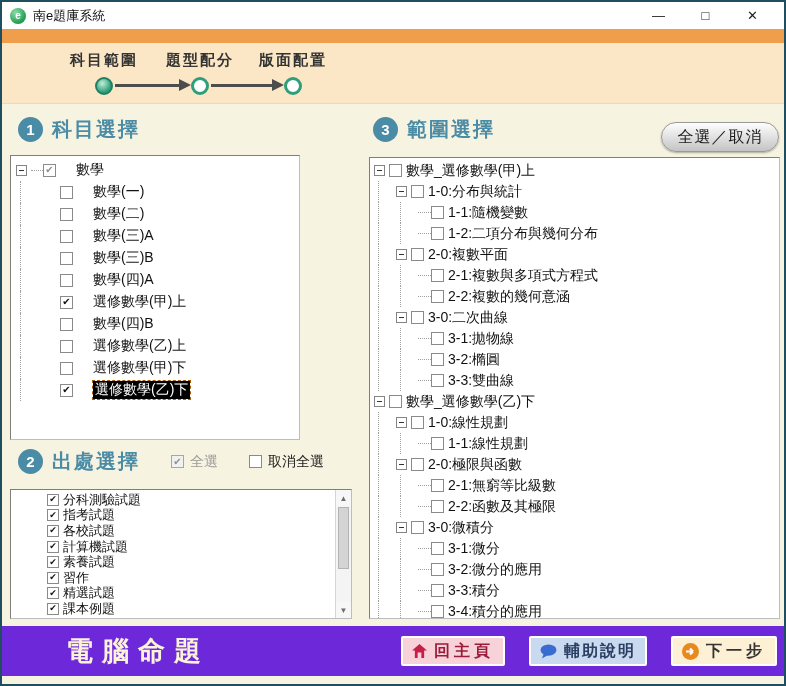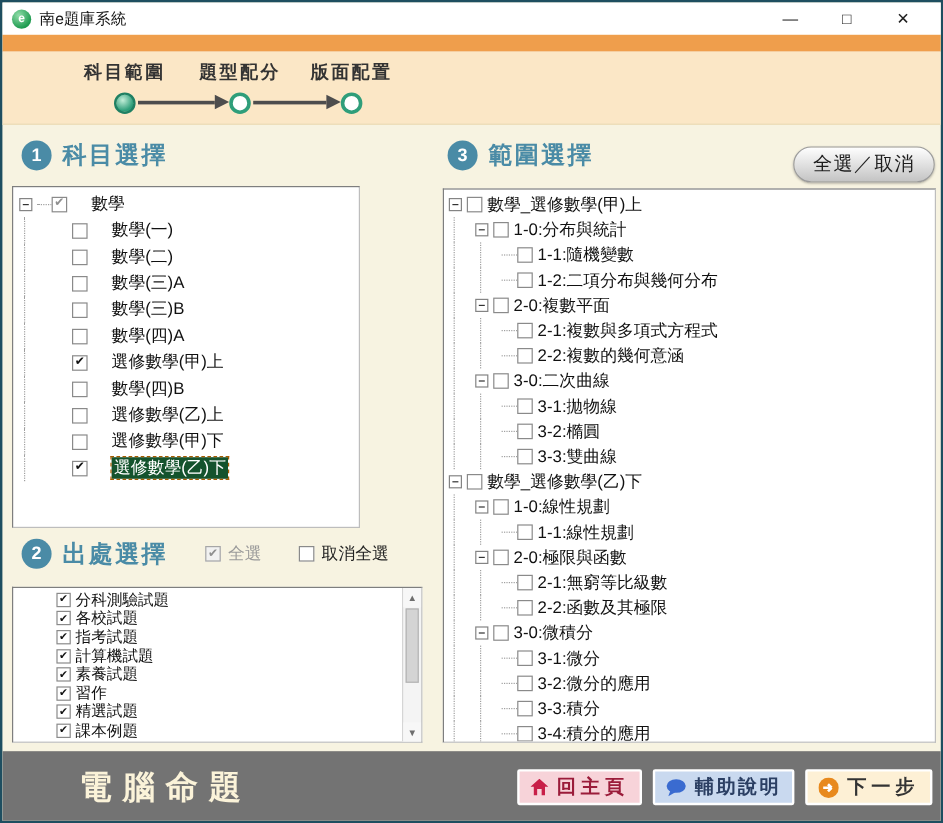--- a/index.html
+++ b/index.html
@@ -67,21 +67,21 @@
   .exp::before { content:""; position:absolute; left:2px; right:2px; top:4px; height:1px; background:#333; }
   .cb { width:13px; height:13px; border:1px solid #8a8a8a; background:#fff; flex:none;
         display:flex; align-items:center; justify-content:center; }
   .cb.checked::before { content:"✔"; color:#111; font-size:10px; line-height:1; }
   .cb.partial::before { content:"✔"; color:#8f8f8f; font-size:10px; line-height:1; }
   .cb.disabled { background:#f1f1f1; border-color:#a6a6a6; }
   .lbl { margin-left:4px; }
   #subject-tree .lbl { margin-left:20px; }
   #subject-tree .stub.root { width:12px; }
   #subject-tree .guide { width:40px; }
-  .trow.sel .lbl { background:#14532d; color:#fff; outline:1px dashed #a65c00; padding:0 2px; margin-left:18px; }
+  .trow.sel .lbl { background:#000000; color:#fff; outline:1px dashed #a65c00; padding:0 2px; margin-left:18px; }
 
   
   .srow { display:flex; align-items:center; height:15.6px; font-size:13px; color:#111;
           padding-left:4px; white-space:nowrap;margin-left:32px; }
   .srow .cb { width:12px; height:12px; }
   .srow .cb.checked::before { font-size:9px; }
 
   
   .sb { position:absolute; right:0; top:0; width:16px; height:100%;
         background:#f4f4f4; border-left:1px solid #d5d5d5; }
@@ -93,24 +93,24 @@
               background:#d4d4d4; border:1px solid #b3b3b3; }
 
   
   .toggle-btn { position:absolute; left:659px; top:120px; width:118px; height:30px;
                 border-radius:15px; background:linear-gradient(#fefefe,#c4c4c4);
                 border:1px solid #9a9a9a; font-size:16px; color:#1d1d1d; letter-spacing:1px;
                 font-family:inherit; display:flex; align-items:center; justify-content:center;
                 box-shadow:0 1px 2px rgba(0,0,0,.3); }
 
   
-  .footer { position:absolute; left:0; top:624px; width:100%; height:60px; background:#737373;
+  .footer { position:absolute; left:0; top:624px; width:100%; height:50px; background:#6d28d9;
             display:flex; align-items:center; }
   .brand { margin-left:64px; font-size:27px; font-weight:bold; color:#fbf3d9; letter-spacing:9px; }
-  .fbtns { margin-left:auto; margin-right:7px; display:flex; gap:9px; }
+  .fbtns { margin-left:auto; margin-right:7px; display:flex; gap:24px; }
   .fbtn { height:30px; min-width:97px; padding:0 9px; border:2px solid #fff; border-radius:2px;
           display:flex; align-items:center; justify-content:center; gap:7px;
           font-size:16px; font-weight:bold; letter-spacing:4px; font-family:inherit; }
   .fbtn.home { background:#f7d3d9; color:#9b1c3a; }
   .fbtn.help { background:#c9d9ef; color:#2b3f63; letter-spacing:2px; }
   .fbtn.next { background:#fdf0d5; color:#333; }
   .fic { display:flex; align-items:center; flex:none; }
 </style>
 </head>
 <body>
@@ -216,25 +216,25 @@
       <span>取消全選</span>
     </span>
   </div>
   <div class="panel" id="source-list">
     <div class="srow">
         <div class="cb checked"></div>
         <span class="lbl">分科測驗試題</span>
       </div>
       <div class="srow">
         <div class="cb checked"></div>
+        <span class="lbl">指考試題</span>
+      </div>
+      <div class="srow">
+        <div class="cb checked"></div>
         <span class="lbl">各校試題</span>
-      </div>
-      <div class="srow">
-        <div class="cb checked"></div>
-        <span class="lbl">指考試題</span>
       </div>
       <div class="srow">
         <div class="cb checked"></div>
         <span class="lbl">計算機試題</span>
       </div>
       <div class="srow">
         <div class="cb checked"></div>
         <span class="lbl">素養試題</span>
       </div>
       <div class="srow">

